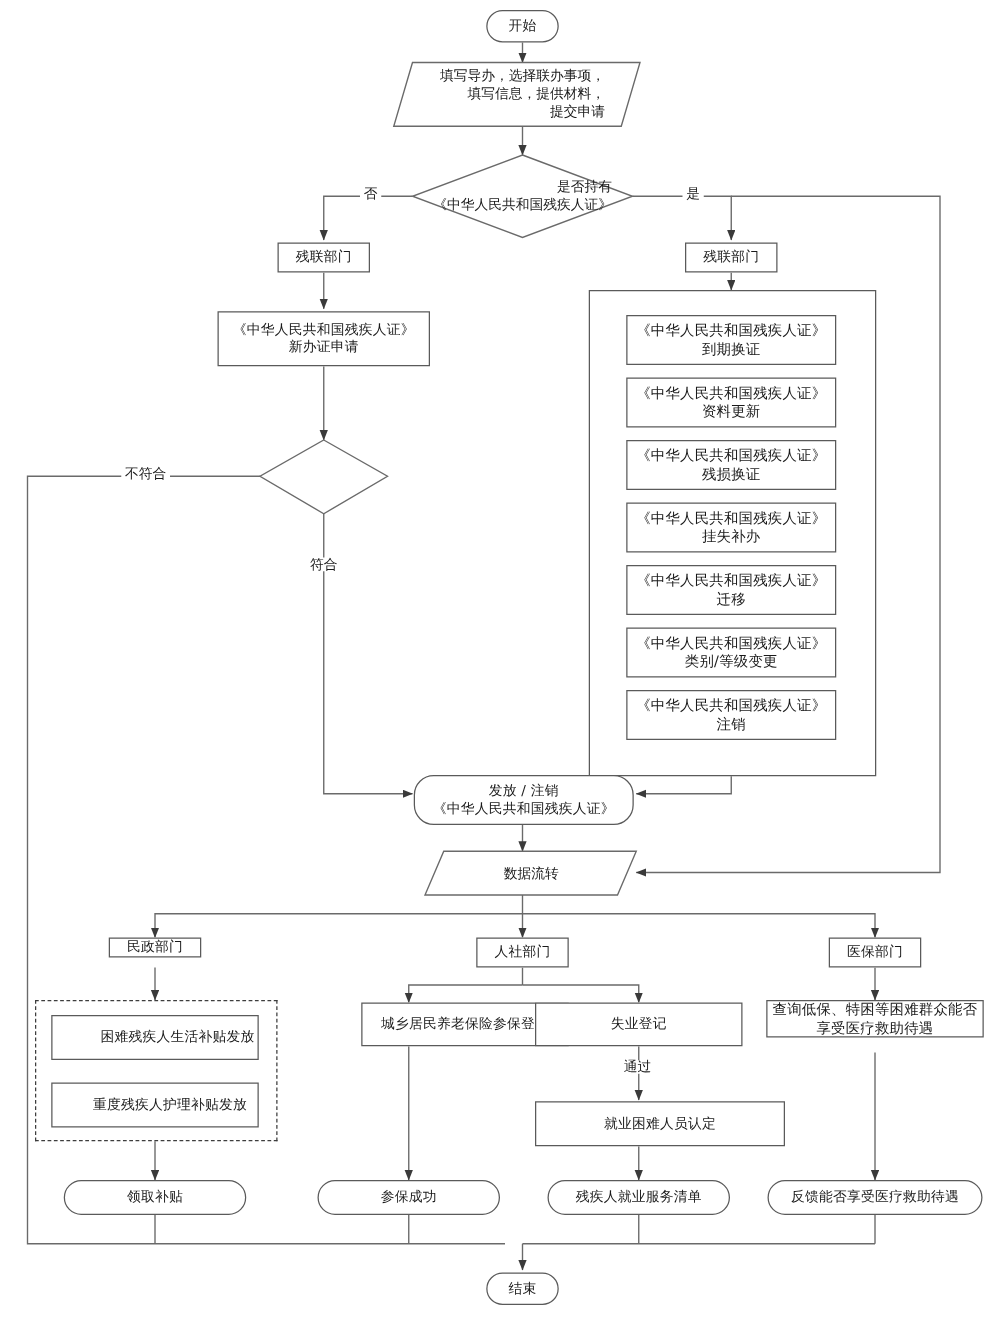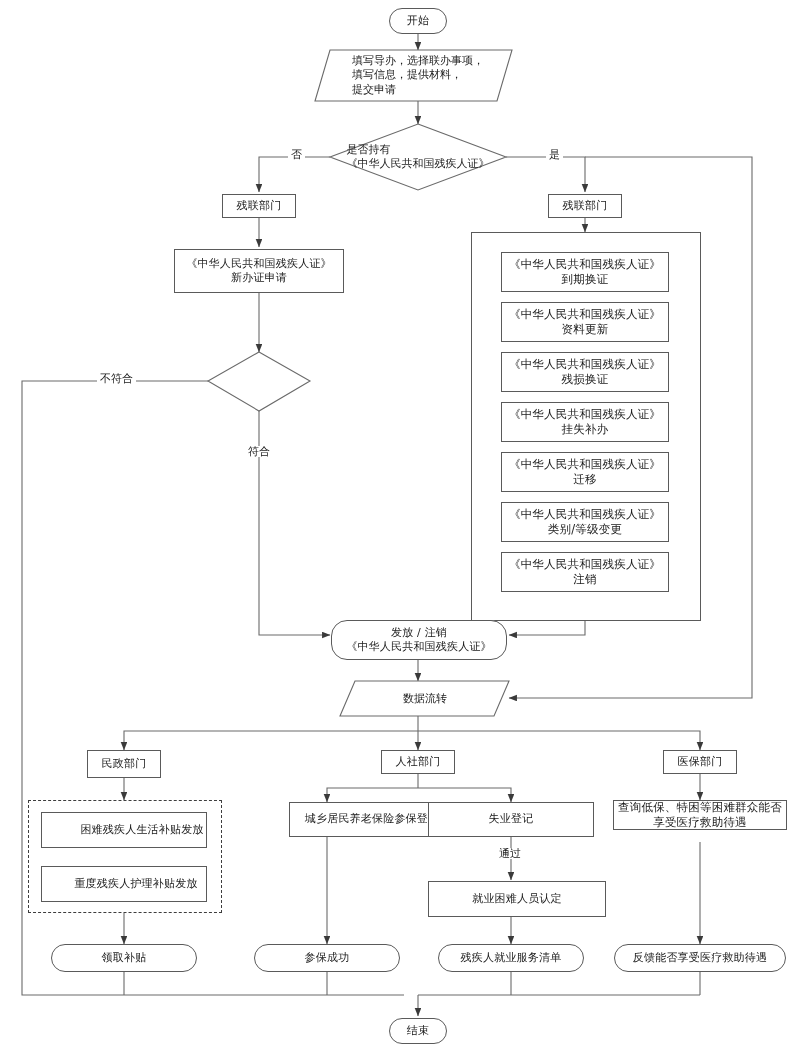--- a/index.html
+++ b/index.html
@@ -58,21 +58,21 @@
     color: #1a1a1a;
     padding: 0 3px;
     white-space: nowrap;
     line-height: 1;
   }
   .diamond-label {
     position: absolute;
     display: flex;
     align-items: center;
     justify-content: center;
-    text-align: left;
+    text-align: right;
     white-space: pre-line;
     color: #1a1a1a;
     line-height: 1.28;
     background: transparent;
   }
   .fs12 { font-size: 11px; }
   .fs11 { font-size: 11.5px; }
 </style>
 </head>
 <body>
@@ -194,35 +194,35 @@
   <div class="node rect fs11" style="left:501px; top:502px; width:168px; height:40px;">《中华人民共和国残疾人证》
 类别/等级变更</div>
   <div class="node rect fs11" style="left:501px; top:552px; width:168px; height:40px;">《中华人民共和国残疾人证》
 注销</div>
 
   <div class="node terminator fs12" style="left:331px; top:620px; width:176px; height:40px;">发放 / 注销
 《中华人民共和国残疾人证》</div>
 
   <div class="diamond-label fs12" style="left:355px; top:684px; width:140px; height:30px;">数据流转</div>
 
-  <div class="node rect fs12" style="left:87px; top:750px; width:74px; height:28px;">民政部门</div>
+  <div class="node rect fs12" style="left:87px; top:750px; width:74px; height:16px;">民政部门</div>
   <div class="node rect fs12" style="left:381px; top:750px; width:74px; height:24px;">人社部门</div>
   <div class="node rect fs12" style="left:663px; top:750px; width:74px; height:24px;">医保部门</div>
 
   <div class="dashed-box" style="position:absolute; left:28px; top:800px; width:192px; height:111px;"></div>
 
   <div class="node rect fs12" style="left:41px; top:812px; width:166px; height:36px;padding-left:36px;">困难残疾人生活补贴发放</div>
   <div class="node rect fs12" style="left:41px; top:866px; width:166px; height:36px;padding-left:24px;">重度残疾人护理补贴发放</div>
 
   <div class="node rect fs12" style="left:245px; top:802px; width:166px; height:35px;margin-left:44px;">城乡居民养老保险参保登记</div>
   <div class="node rect fs12" style="left:428px; top:802px; width:166px; height:35px;">失业登记</div>
 
   <div class="edge-label fs12" style="left:496px; top:848px;">通过</div>
 
-  <div class="node rect fs12" style="left:428px; top:881px; width:178px; height:36px;">就业困难人员认定</div>
+  <div class="node rect fs12" style="left:428px; top:881px; width:200px; height:36px;">就业困难人员认定</div>
 
   <div class="node rect fs11" style="left:613px; top:800px; width:174px; height:30px;">查询低保、特困等困难群众能否
 享受医疗救助待遇</div>
 
   <div class="node terminator fs12" style="left:51px; top:944px; width:146px; height:28px;text-align:right;">领取补贴</div>
   <div class="node terminator fs12" style="left:254px; top:944px; width:146px; height:28px;">参保成功</div>
   <div class="node terminator fs12" style="left:438px; top:944px; width:146px; height:28px;">残疾人就业服务清单</div>
   <div class="node terminator fs12" style="left:614px; top:944px; width:172px; height:28px;">反馈能否享受医疗救助待遇</div>
 
   <div class="node terminator fs12" style="left:389px; top:1018px; width:58px; height:26px;">结束</div>

